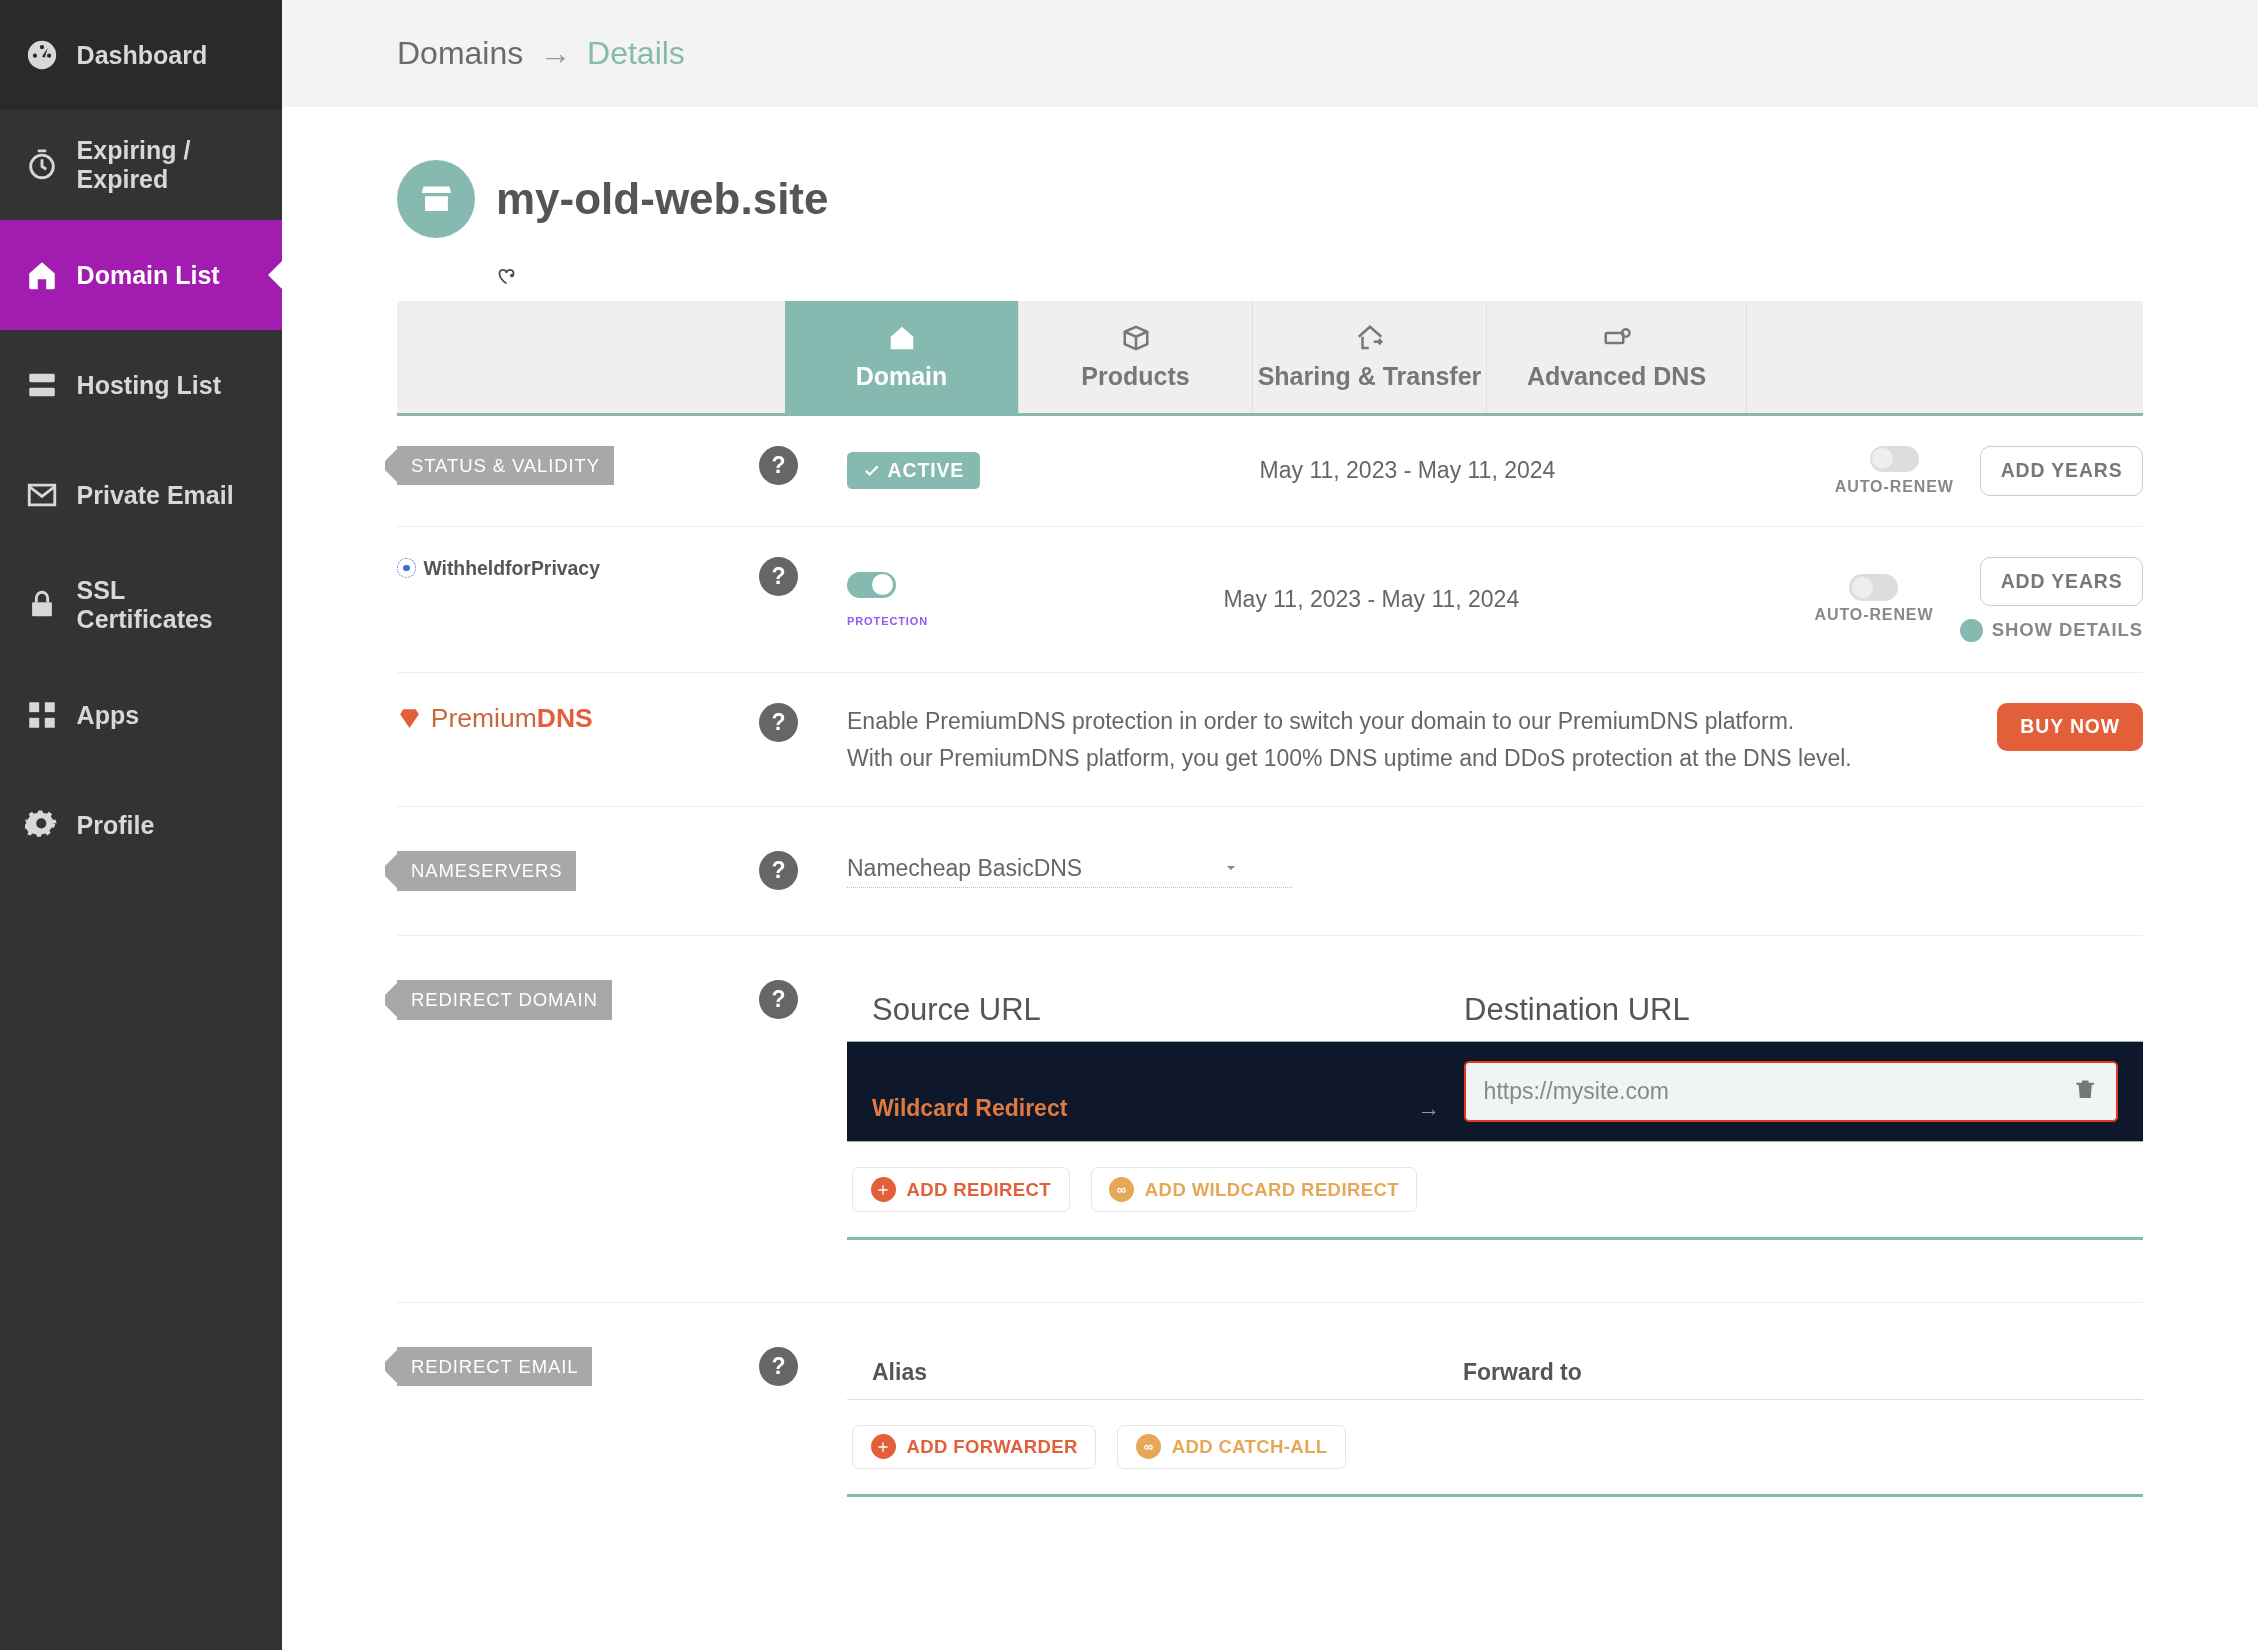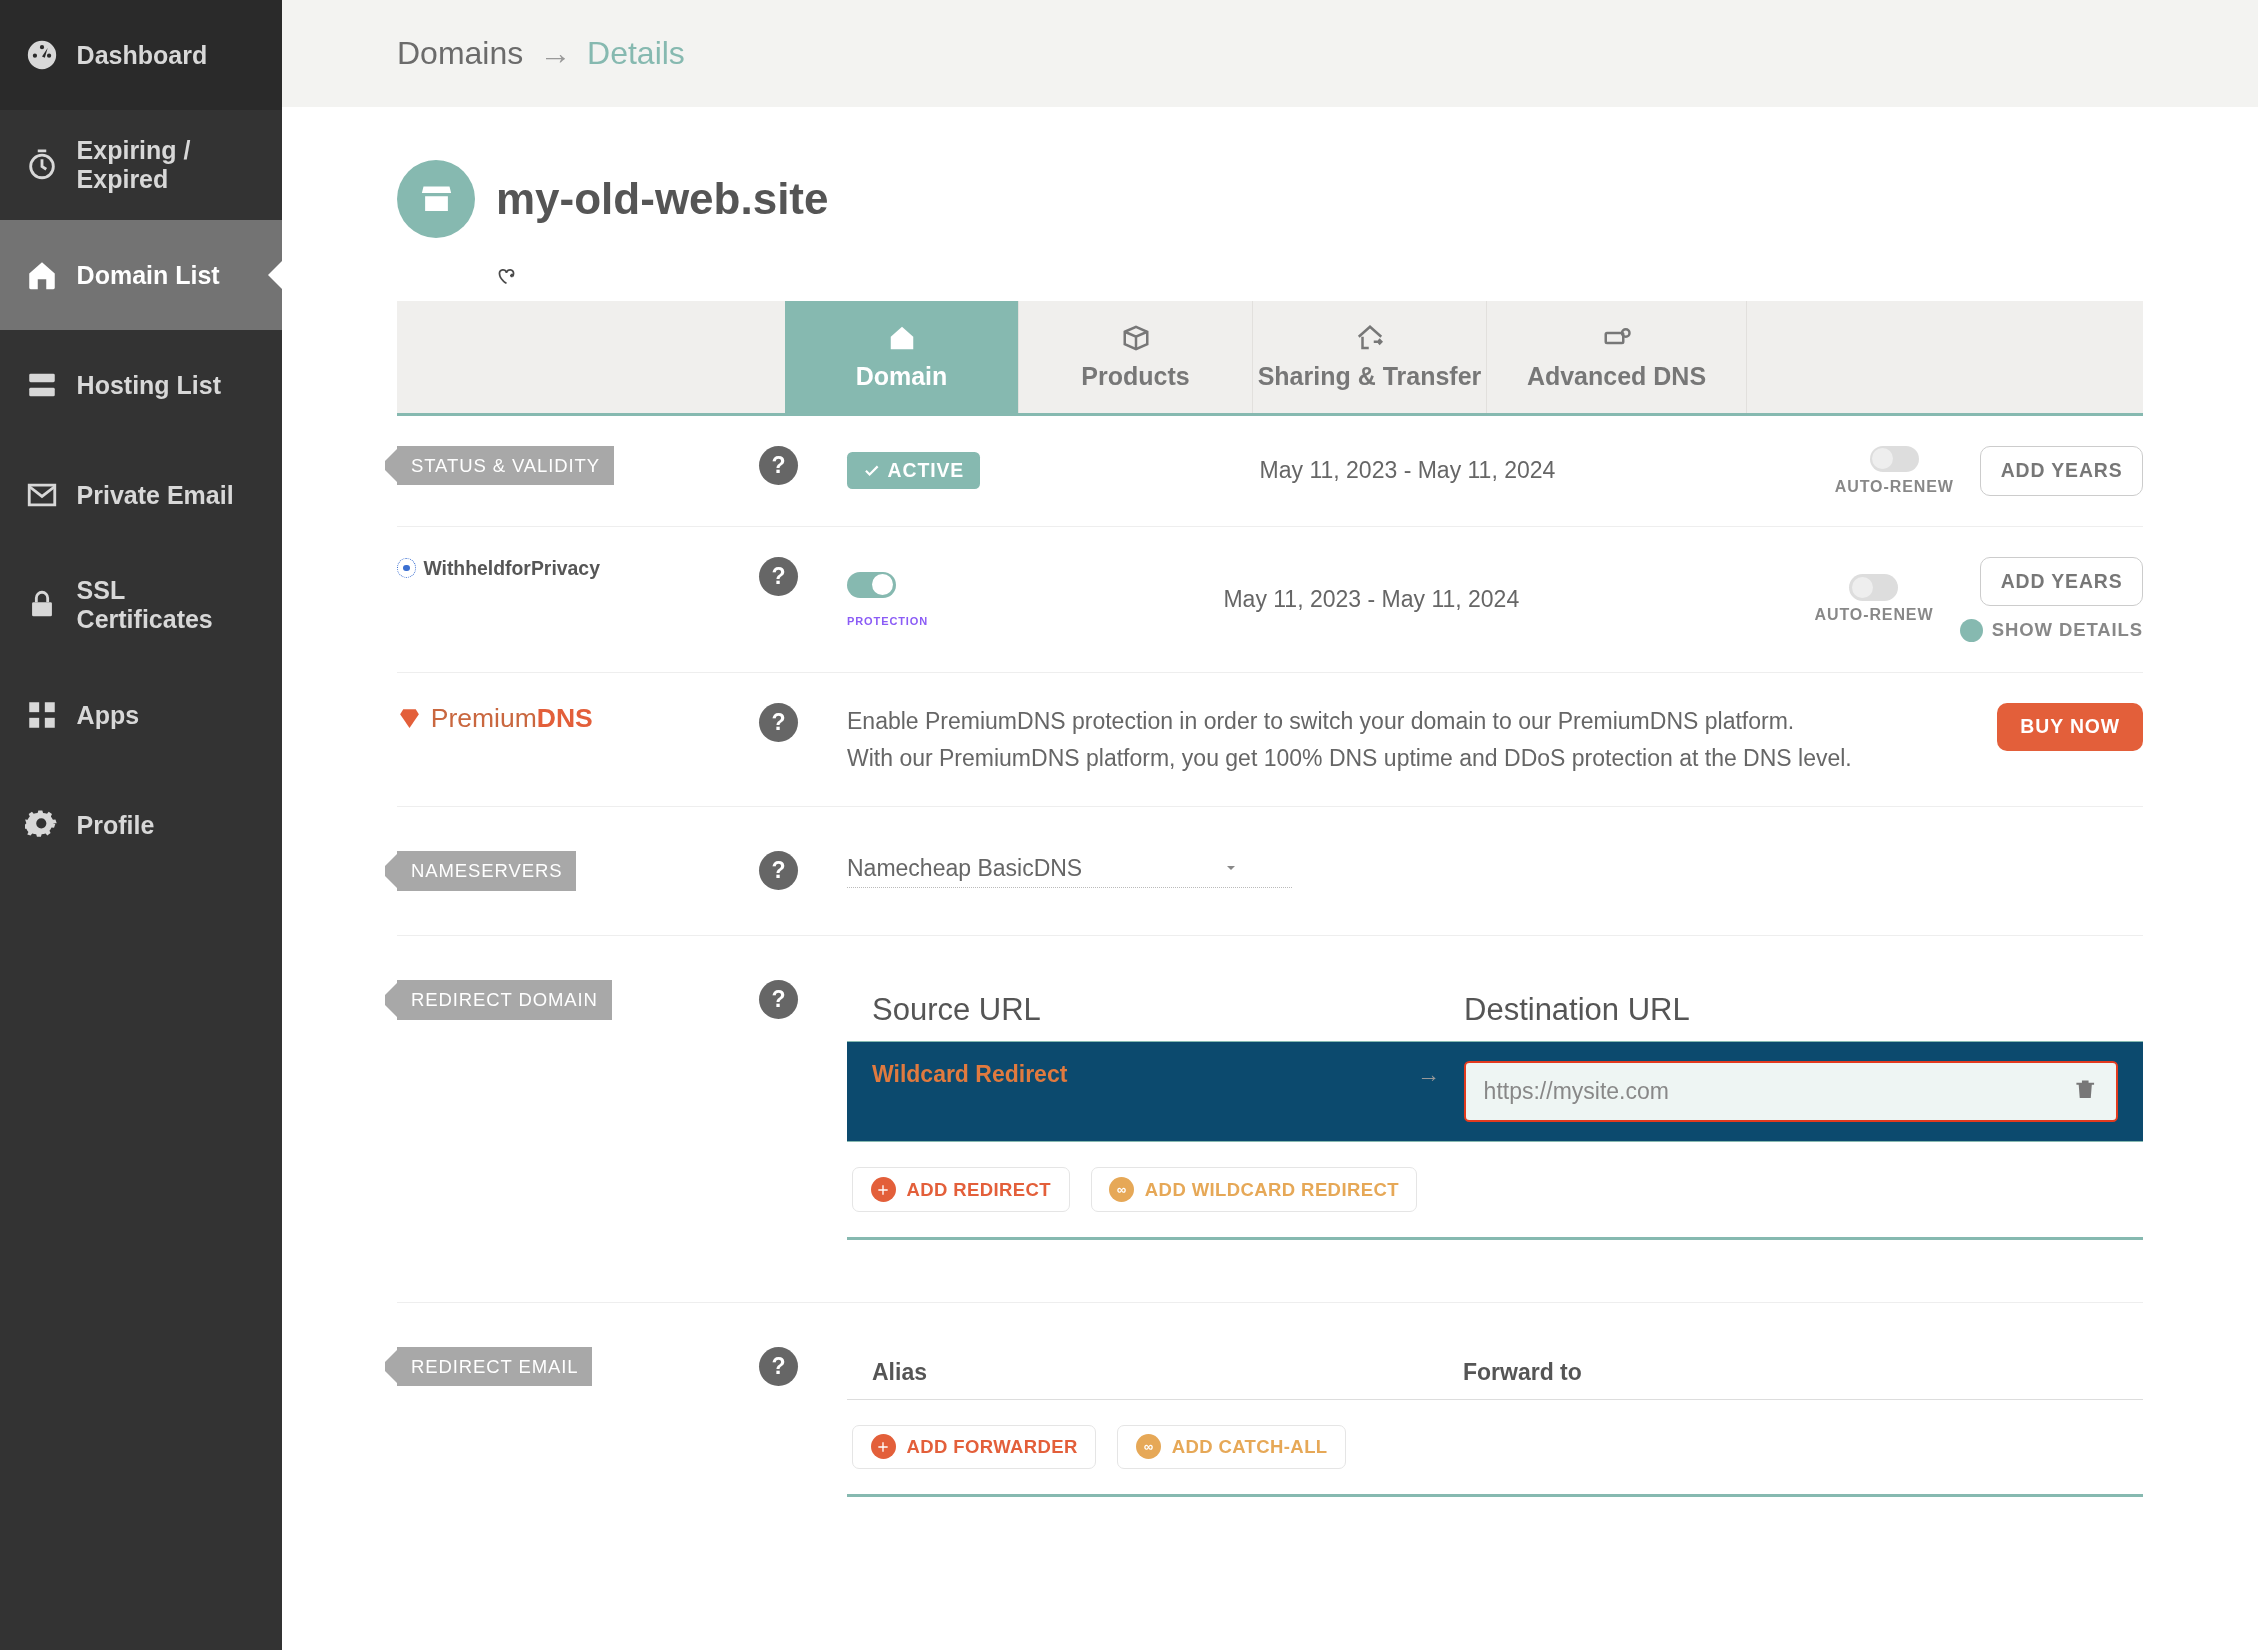--- a/index.html
+++ b/index.html
@@ -3,21 +3,21 @@
 <meta charset="utf-8">
 <style>
   * { box-sizing: border-box; margin: 0; padding: 0; }
   body { font-family: -apple-system, "Helvetica Neue", Arial, sans-serif; background: #fff; color: #4a4a4a; font-size: 25px; }
   .app { display: flex; min-height: 1651px; }
 
   
   .sidebar { width: 282px; background: #333; flex-shrink: 0; }
   .sidebar-item { display: flex; align-items: center; gap: 17.6px; height: 110px; padding: 16px 25px; color: #d8d8d8; cursor: pointer; font-weight: 600; font-size: 25px; }
   .sidebar-item.dark { background: #2a2a2a; }
-  .sidebar-item.active { background: #737373; color: #fff; position: relative; }
+  .sidebar-item.active { background: #a21caf; color: #fff; position: relative; }
   .sidebar-item.active::after { content:""; position:absolute; right:0; top:50%; transform:translateY(-50%); border:14px solid transparent; border-right-color:#fff; }
   .sidebar-icon { width: 34px; height: 34px; display: inline-flex; align-items: center; justify-content: center; }
   .sidebar-icon svg { width: 34px; height: 34px; fill: currentColor; }
 
   
   .main { flex: 1; }
   .breadcrumb { background: #f3f3f1; padding: 35px 115px; font-size: 32px; font-weight: 400; color: #6b6b6b; }
   .breadcrumb .sep { color: #999; margin: 0 7px; }
   .breadcrumb .current { color: #86b9b0; }
   .content { padding: 53px 115px; }
@@ -86,21 +86,21 @@
   .premium-logo svg { width:25px; height:25px; fill:#e35f3a; }
 
   .ns-select { display:inline-flex; align-items:center; border-bottom:1.8px dotted #bbb; padding:3.5px 53px 5.3px 0; font-size:23px; color:#666; cursor:pointer; gap: 141px; }
   .ns-select svg { width:16px; height:16px; fill:#888; }
 
   
   .redir-header { display:flex; padding: 12.4px 25px; font-size:31px; font-weight:400; color:#555; }
   .src-col { width: 521px; }
   .arrow-col { width: 71px; text-align:center; }
   .dest-col { flex:1; }
-  .redir-row { display:flex; align-items:flex-start; background:#0c4a6e; border-top:0.9px solid #86b9b0; border-bottom:0.9px solid #86b9b0; padding: 19.4px 25px; }
+  .redir-row { display:flex; align-items:flex-end; background:#0f172a; border-top:0.9px solid #86b9b0; border-bottom:0.9px solid #86b9b0; padding: 19.4px 25px; }
   .wildcard { color:#e07a3f; font-weight:600; font-size:23px; }
   .arrow { color:#999; font-size:23px; }
   .dest-wrap { border:2.6px solid #e33a1e; border-radius:5.3px; flex:1; display:flex; align-items:center; background:#eef5f3; padding: 12.4px 12.4px 12.4px 17.6px; }
   .dest-input { flex:1; background:transparent; border:none; font-size:23px; color:#888; outline:none; }
   .trash { width:32px; height:32px; cursor:pointer; }
   .trash svg { width:26.5px; height:26.5px; fill:#777; }
   .redir-actions { display:flex; gap:21px; padding: 25px 5.3px; border-bottom:3.5px solid #86b9b0; }
   .pill-btn { display:inline-flex; align-items:center; gap:10.6px; border:0.9px solid #e5e5e5; border-radius:7px; padding:8.8px 17.6px; font-size:18.5px; font-weight:700; letter-spacing:0.4px; cursor:pointer; }
   .pill-icon { width:25px; height:25px; border-radius:50%; display:flex; align-items:center; justify-content:center; }
   .pill-icon svg { width:16px; height:16px; fill:#fff; }

